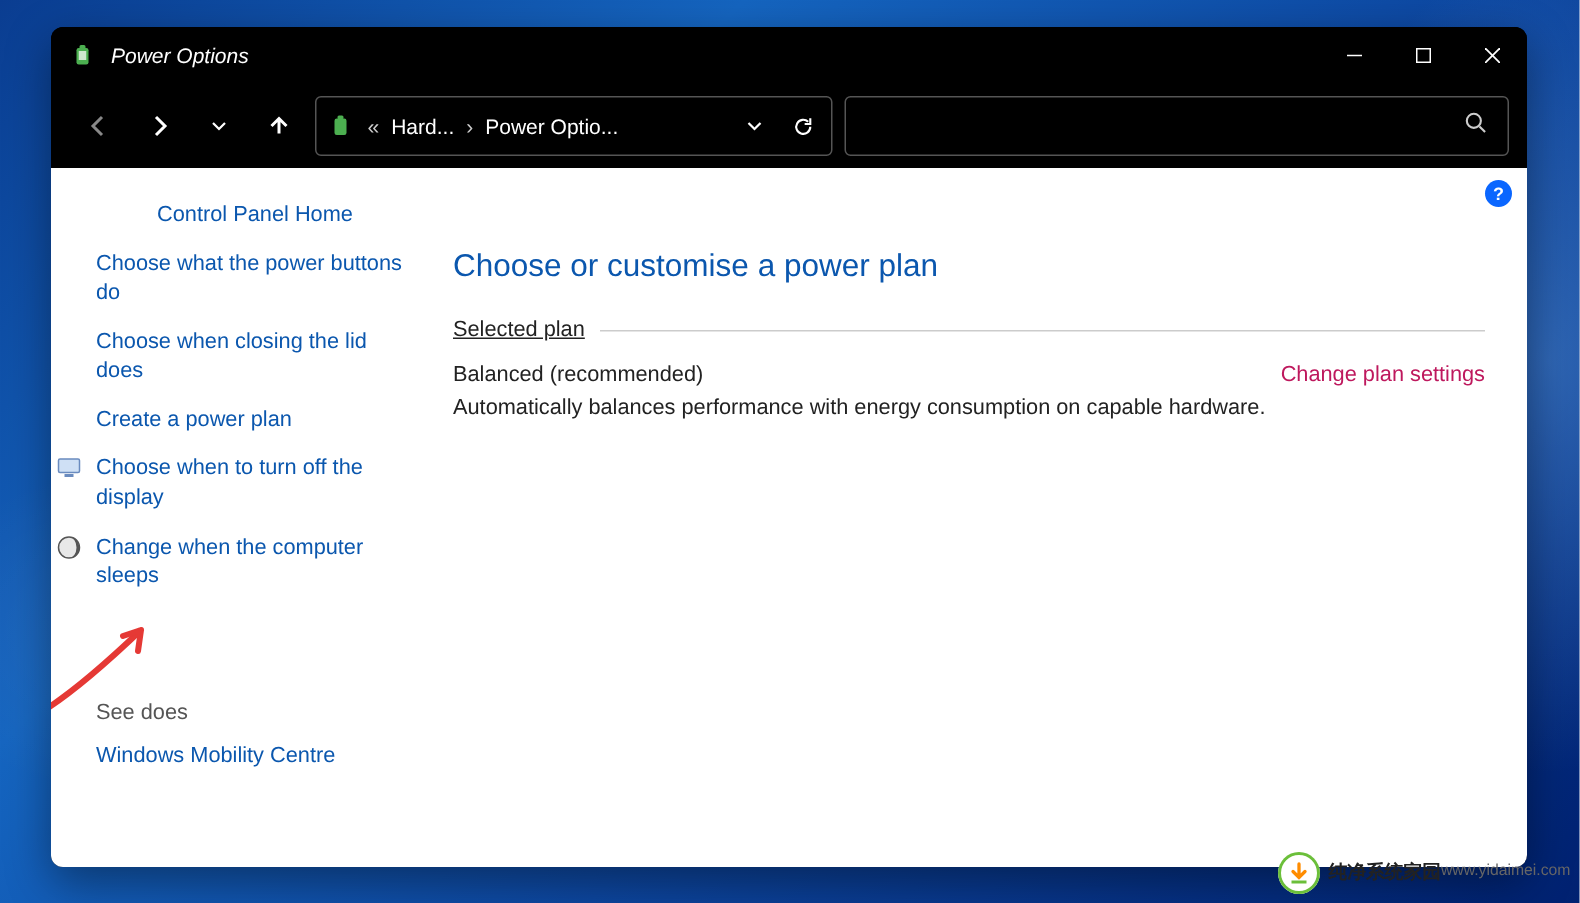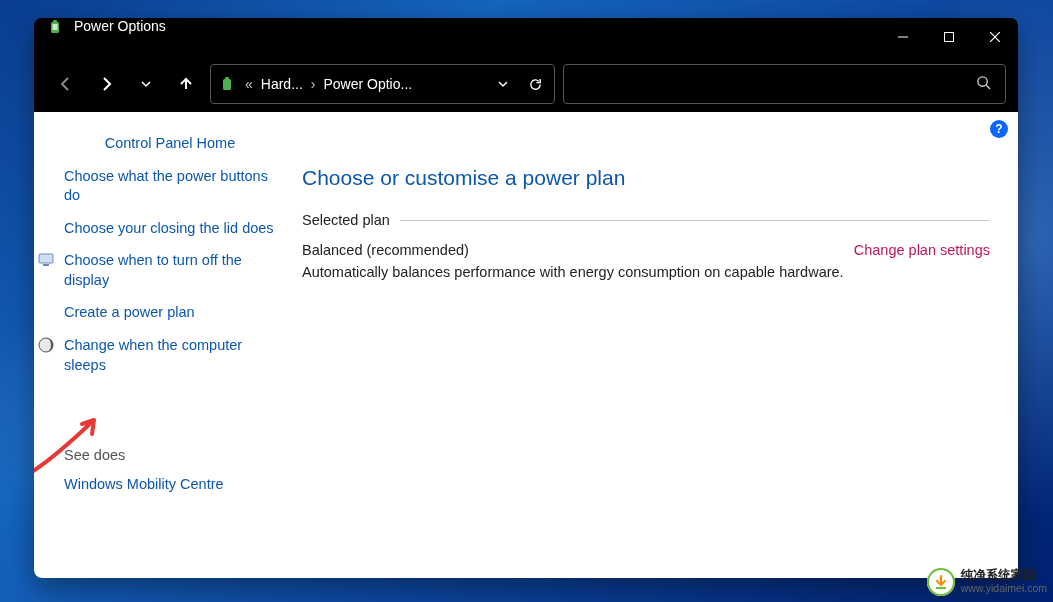--- a/index.html
+++ b/index.html
@@ -16,21 +16,21 @@
      radial-gradient(ellipse 300px 500px at 98% 40%, rgba(120,190,255,0.35), transparent 55%);
   }
   .window {
     position: absolute; left: 34px; top: 18px; width: 984px; height: 560px;
     background: #000; border-radius: 8px; overflow: hidden;
     box-shadow: 0 10px 30px rgba(0,0,0,0.4);
     display: flex; flex-direction: column;
   }
   .titlebar {
     height: 38px; background: #000; color: #fff;
-    display: flex; align-items: flex-start; padding-left: 12px;
+    display: flex; align-items: center; padding-left: 12px; font-style: italic;
   }
   .titlebar .app-icon { width: 18px; height: 18px; margin-right: 10px; display:flex; align-items:center; justify-content:center; }
   .titlebar .title { font-size: 14px; flex: 1; }
   .winbtn { width: 46px; height: 38px; display:flex; align-items:center; justify-content:center; color:#fff; }
 
   .toolbar {
     height: 56px; background: #000; display:flex; align-items:center; gap:8px;
     padding: 0 12px 0 16px;
   }
   .navbtn { width:32px; height:32px; color:#aaa; display:flex; align-items:center; justify-content:center; border-radius:4px; }
@@ -68,40 +68,40 @@
     position:absolute; left:-26px; top:1px; width:16px; height:16px;
   }
   .sidebar .see-also { color:#555; margin-top:72px; margin-bottom:12px; }
   .main {
     flex:1; padding: 22px 28px 0 12px; color:#222; font-size:14.5px;margin-top:32px;
   }
   .main h1 { color:#0b57ae; font-weight:400; font-size:21px; margin-bottom:14px; }
   .main .desc { line-height:1.45; max-width: 680px; }
   .main .desc a { color:#0b57ae; text-decoration:underline; }
   .section-label { display:flex; align-items:center; margin:22px 0 14px 0; }
-  .section-label span { color:#222; font-size:14.5px; padding-right:10px; }
+  .section-label span { color:#222; font-size:14.5px; padding-right:10px;text-decoration:underline; }
   .section-label .line { flex:1; height:1px; background:#ccc; }
   .plan-row { display:flex; align-items:flex-start; }
   .plan-name { font-weight:400; flex:1; }
   .plan-change { color:#be185d; cursor:pointer; }
   .plan-desc { margin-top:6px; color:#222; }
 
   .red-arrow {
     position:absolute; left:-12px; top:392px; pointer-events:none;
   }
   .watermark {
     position:absolute; right:6px; bottom:6px; display:flex; align-items:center; gap:6px;
     font-size:12.5px; color:#222; z-index: 5;
   }
   .watermark .badge {
     width:28px; height:28px; border-radius:50%; background:#fff;
     display:flex; align-items:center; justify-content:center;
     box-shadow: 0 0 0 2px #6bbf3a inset;
   }
-  .watermark .text { display:flex; flex-direction:column; line-height:1.1; }
+  .watermark .text { display:flex; flex-direction:row; line-height:1.1; }
   .watermark .line1 { font-weight:600; }
   .watermark .line2 { font-size:10.5px; color:#666; }
 </style>
 </head>
 <body>
 
 <div class="bg-swirl"></div>
 
 <div class="window">
 
@@ -189,31 +189,31 @@
     </div>
   </div>
 
   <div class="content">
     <div class="help-icon">?</div>
 
     <div class="sidebar">
       <div class="link home">Control Panel Home</div>
 
       <div class="link">Choose what the power buttons do</div>
-      <div class="link">Choose your closing the lid does</div>
+      <div class="link">Choose when closing the lid does</div>
+      <div class="link">Create a power plan</div>
       <div class="link icon-link">
         <span class="side-icon">
           <svg width="16" height="16" viewBox="0 0 16 16">
               <rect x="1" y="2" width="14" height="9" rx="1" fill="#cfe0f5" stroke="#6a8bbf"></rect>
               <rect x="5" y="12" width="6" height="2" fill="#6a8bbf"></rect>
             </svg>
         </span>
         <span>Choose when to turn off the display</span>
       </div>
-      <div class="link">Create a power plan</div>
       <div class="link icon-link">
         <span class="side-icon">
           <svg width="16" height="16" viewBox="0 0 16 16">
               <circle cx="8" cy="8" r="7" fill="#e8e8e8" stroke="#555"></circle>
               <path d="M8 1 A7 7 0 0 1 8 15 A5 7 0 0 0 8 1" fill="#555"></path>
             </svg>
         </span>
         <span>Change when the computer sleeps</span>
       </div>
 

